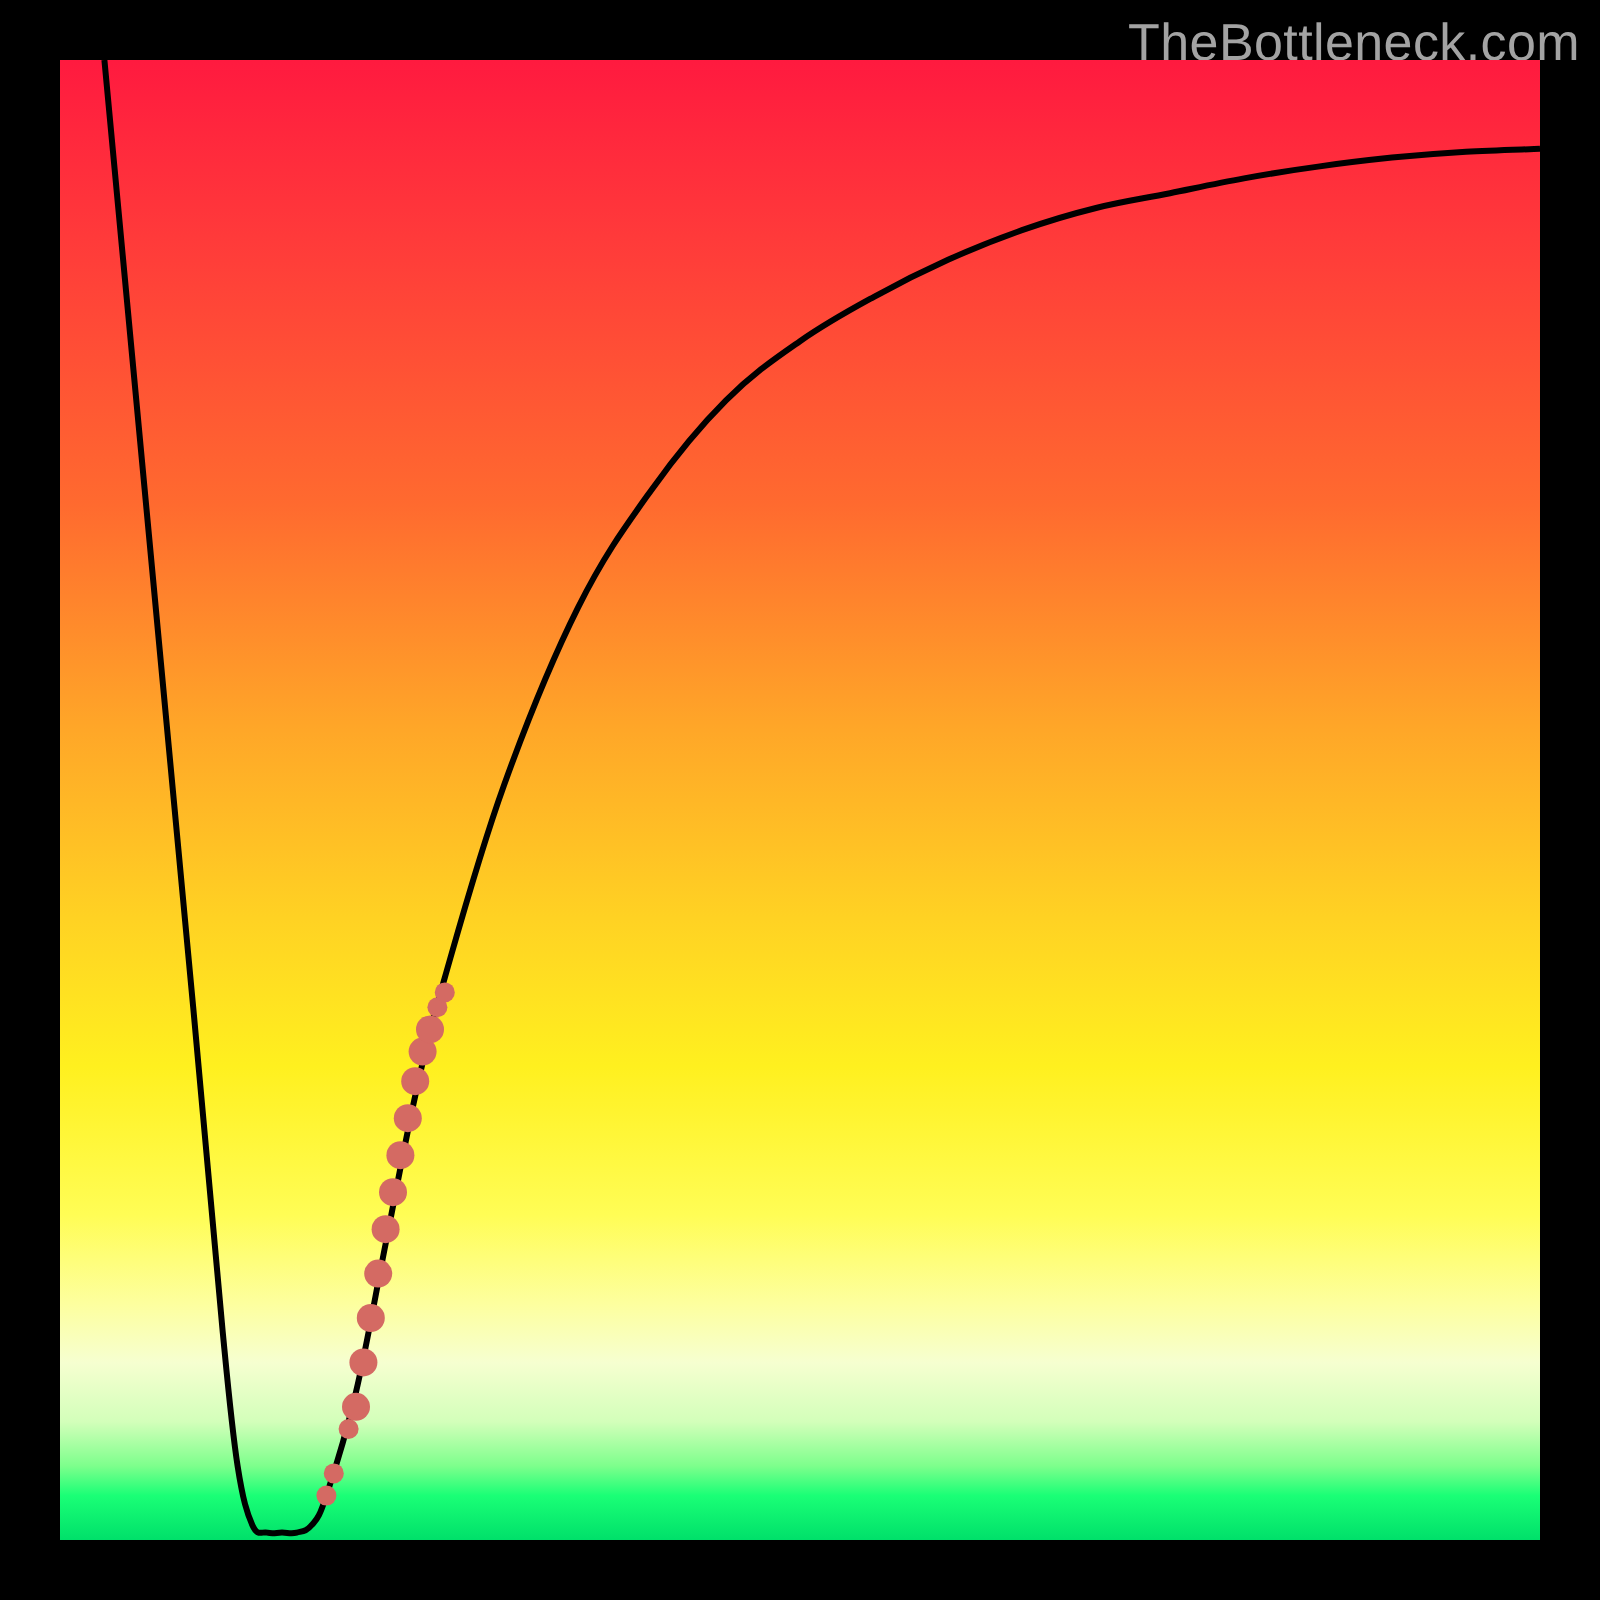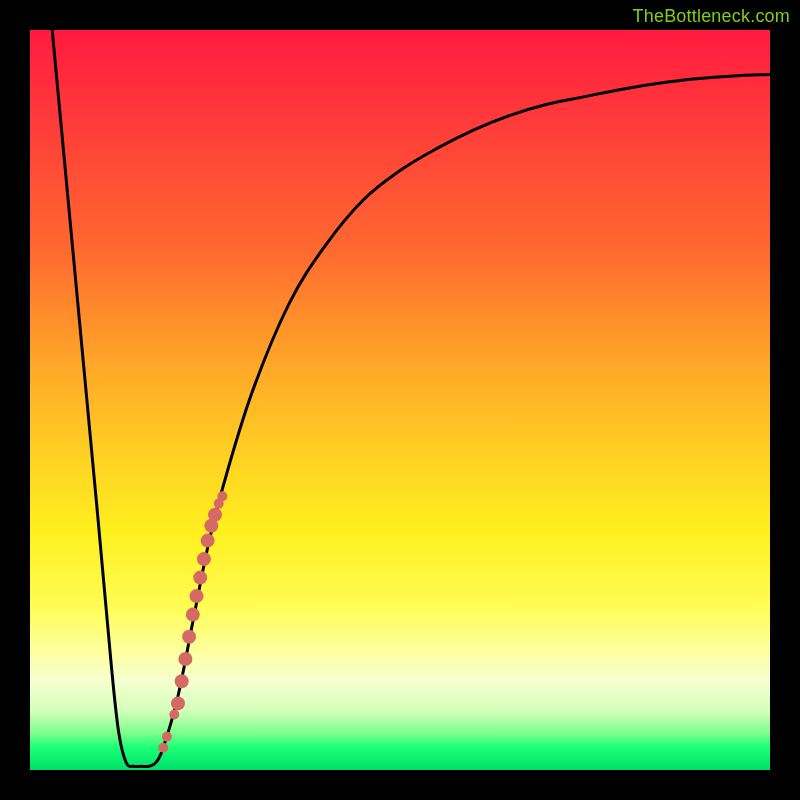--- a/index.html
+++ b/index.html
@@ -38,22 +38,22 @@
       #d3ffba 92%,
       #7dff8c 95%,
       #1aff76 97%,
       #00e06a 100%
     );
   }
   .attribution {
     position: absolute;
     top: 6px;
     right: 10px;
-    color: #84cc16;
-    font-size: 18px;
+    color: #a3a3a3;
+    font-size: 26px;
     font-weight: 500;
     letter-spacing: 0.2px;
   }
   svg.curve {
     position: absolute;
     left: 0;
     top: 0;
     width: 740px;
     height: 740px;
   }

